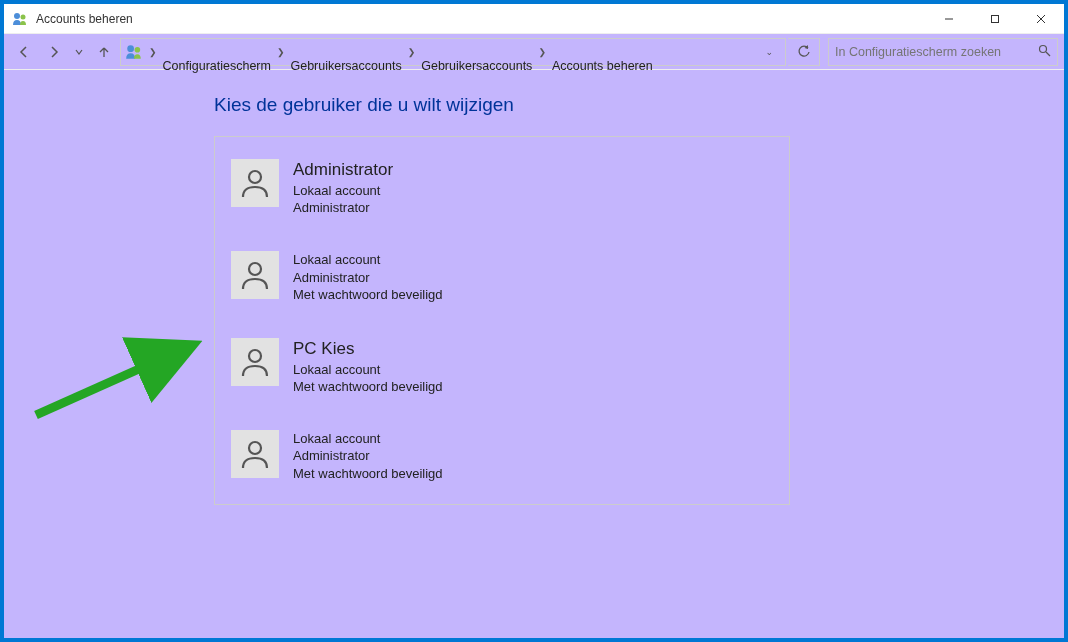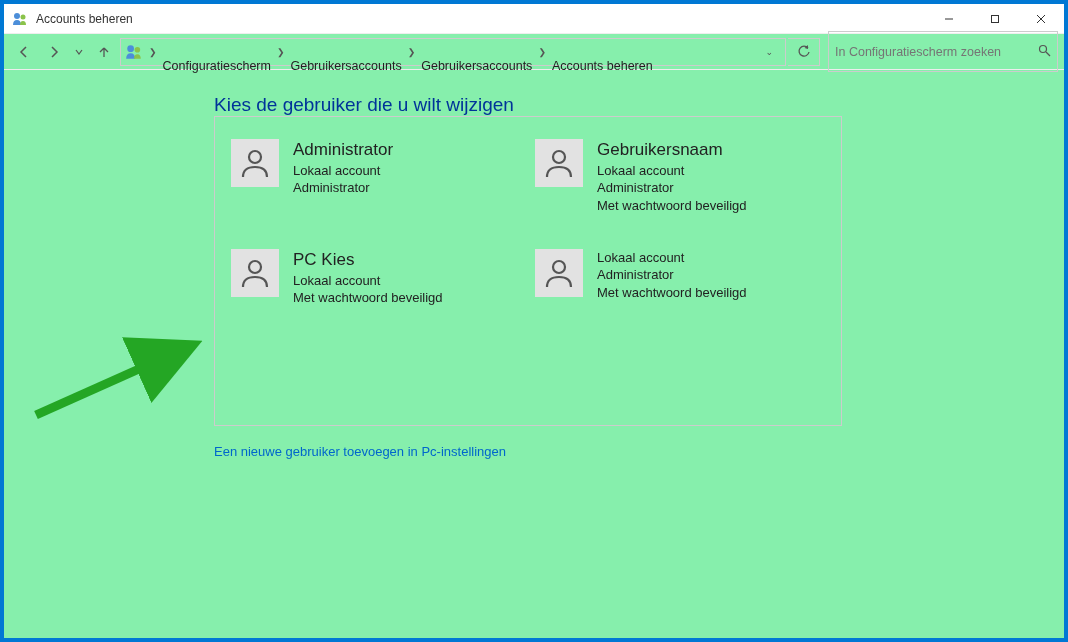--- a/index.html
+++ b/index.html
@@ -7,21 +7,21 @@
   font-family: "Segoe UI", Tahoma, sans-serif;
   background: #0078d4;
   width: 1068px;
   height: 642px;
   overflow: hidden;
   position: relative;
 }
 .window {
   position: absolute;
   top: 4px; left: 4px; right: 4px; bottom: 4px;
-  background: #86efac;
+  background: #c4b5fd;
   display: flex;
   flex-direction: column;
 }
 .titlebar {
   height: 30px;
   display: flex;
   align-items: center;
   background: #fff;
   border-bottom: 1px solid #eee;
   padding-left: 8px;
@@ -64,48 +64,49 @@
 .address .crumb { white-space: nowrap; margin-top: 28px; }
 .address .flex-spacer { flex: 1; }
 .address .drop { color: #555; font-size: 9px; padding: 0 8px; }
 .refresh {
   width: 32px; height: 28px;
   border: 1px solid #ccc; border-left: none;
   display: flex; align-items: center; justify-content: center;
   color: #555; font-size: 14px;
 }
 .searchbox {
-  width: 230px; height: 41px;
+  width: 230px; height: 28px;
   border: 1px solid #ccc;
   margin-left: 6px;
   display: flex; align-items: center;
   padding: 0 6px;
   font-size: 12.5px;
 }
 .searchbox input { border: none; outline: none; flex: 1; font: inherit; color: #555; background: transparent; }
 .searchbox .mag { color: #555; font-size: 13px; }
 
 .content {
   flex: 1;
   position: relative;
   padding: 24px 0 0 210px;
   overflow: hidden;
 }
 .heading {
   color: #003399;
   font-size: 19px;
   font-weight: 400;
+  margin-bottom: 20px;
 }
 .panel {
-  width: 628px;
+  width: 576px;
   min-height: 310px;
   border: 1px solid #ccc;
   padding: 20px 12px;
   display: grid;
-  grid-template-columns: 1fr 1fr;
+  grid-template-columns: 1fr;
   grid-auto-rows: min-content;
   row-gap: 30px;
   column-gap: 6px;
   align-content: start;
 }
 .acct {
   display: flex; align-items: flex-start;
   gap: 14px;
   padding: 2px 4px;
   cursor: pointer;
@@ -247,21 +248,20 @@
       </div>
 
       <div class="acct">
         <div class="avatar">
           <svg viewBox="0 0 36 36">
               <circle cx="18" cy="12" r="6" fill="none" stroke="#555" stroke-width="2.2"></circle>
               <path d="M6 32 Q6 22 18 22 Q30 22 30 32" fill="none" stroke="#555" stroke-width="2.2"></path>
             </svg>
         </div>
         <div class="acct-info">
-          <div class="acct-name">Gebruikersnaam</div>
           <div>Lokaal account</div>
           <div>Administrator</div>
           <div>Met wachtwoord beveiligd</div>
         </div>
       </div>
 
       <div class="acct">
         <div class="avatar">
           <svg viewBox="0 0 36 36">
               <circle cx="18" cy="12" r="6" fill="none" stroke="#555" stroke-width="2.2"></circle>
@@ -284,21 +284,20 @@
             </svg>
         </div>
         <div class="acct-info">
           <div>Lokaal account</div>
           <div>Administrator</div>
           <div>Met wachtwoord beveiligd</div>
         </div>
       </div>
     </div>
 
-    <a class="add-link">Een nieuwe gebruiker toevoegen in Pc-instellingen</a>
 
     
     <svg class="annot-arrow" width="180" height="100" viewBox="0 0 180 100">
       <defs>
         <marker id="ah" markerWidth="8" markerHeight="8" refX="6" refY="4" orient="auto">
           <path d="M0 0 L8 4 L0 8 Z" fill="#24a624"></path>
         </marker>
       </defs>
       <line x1="10" y1="85" x2="160" y2="18" stroke="#24a624" stroke-width="9" marker-end="url(#ah)"></line>
     </svg>

